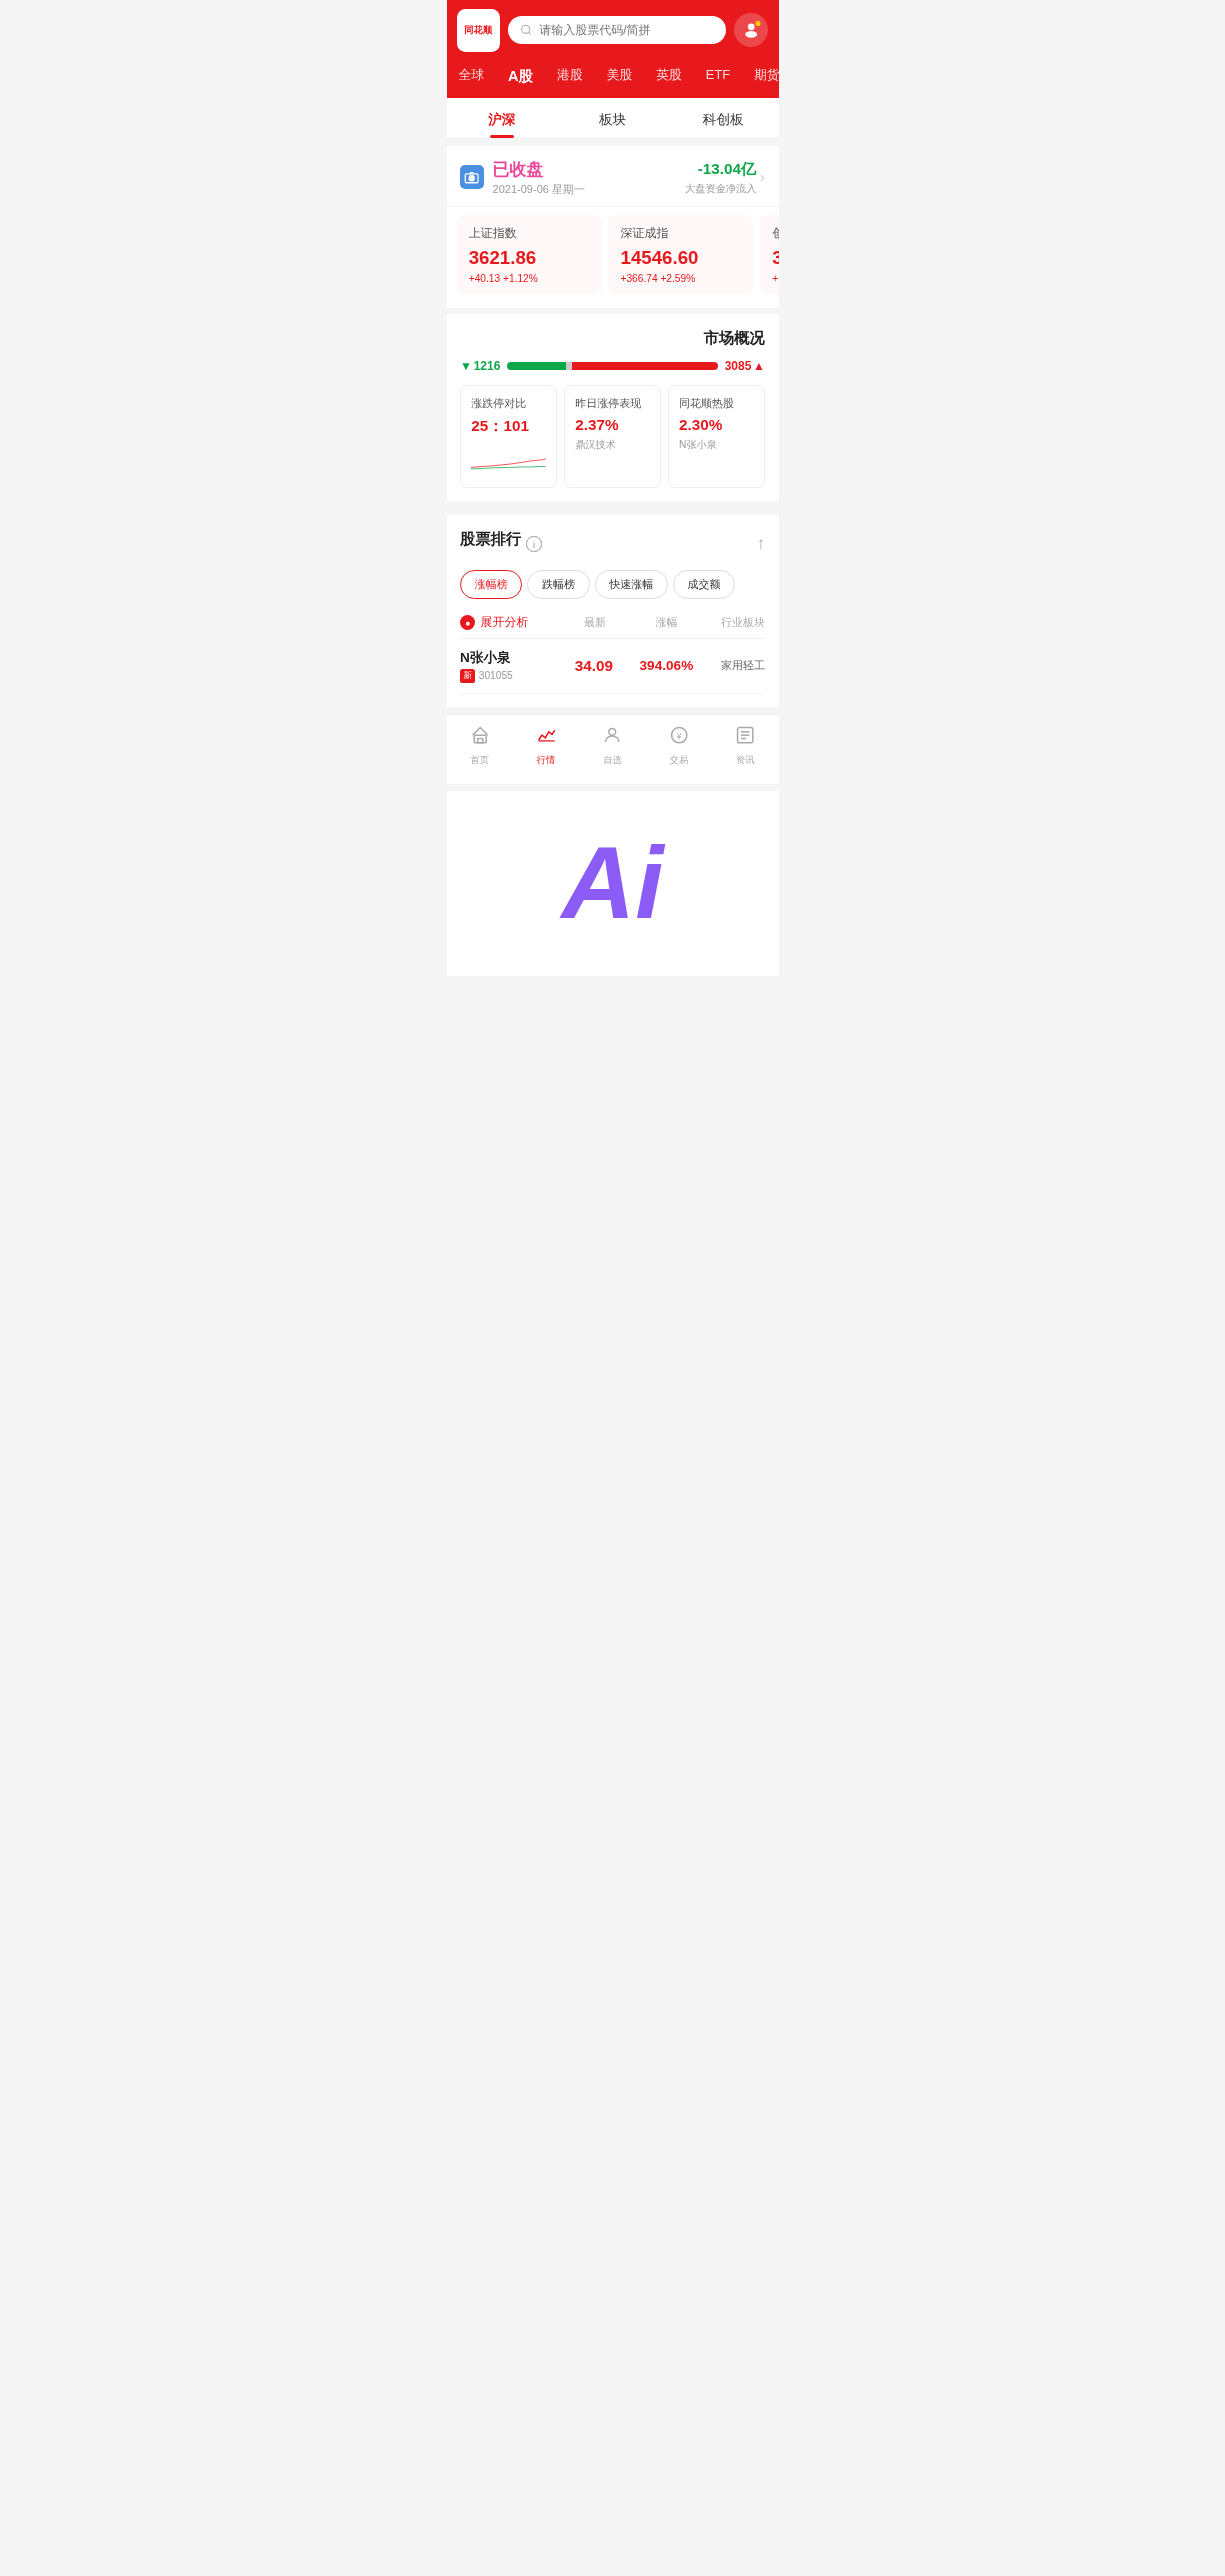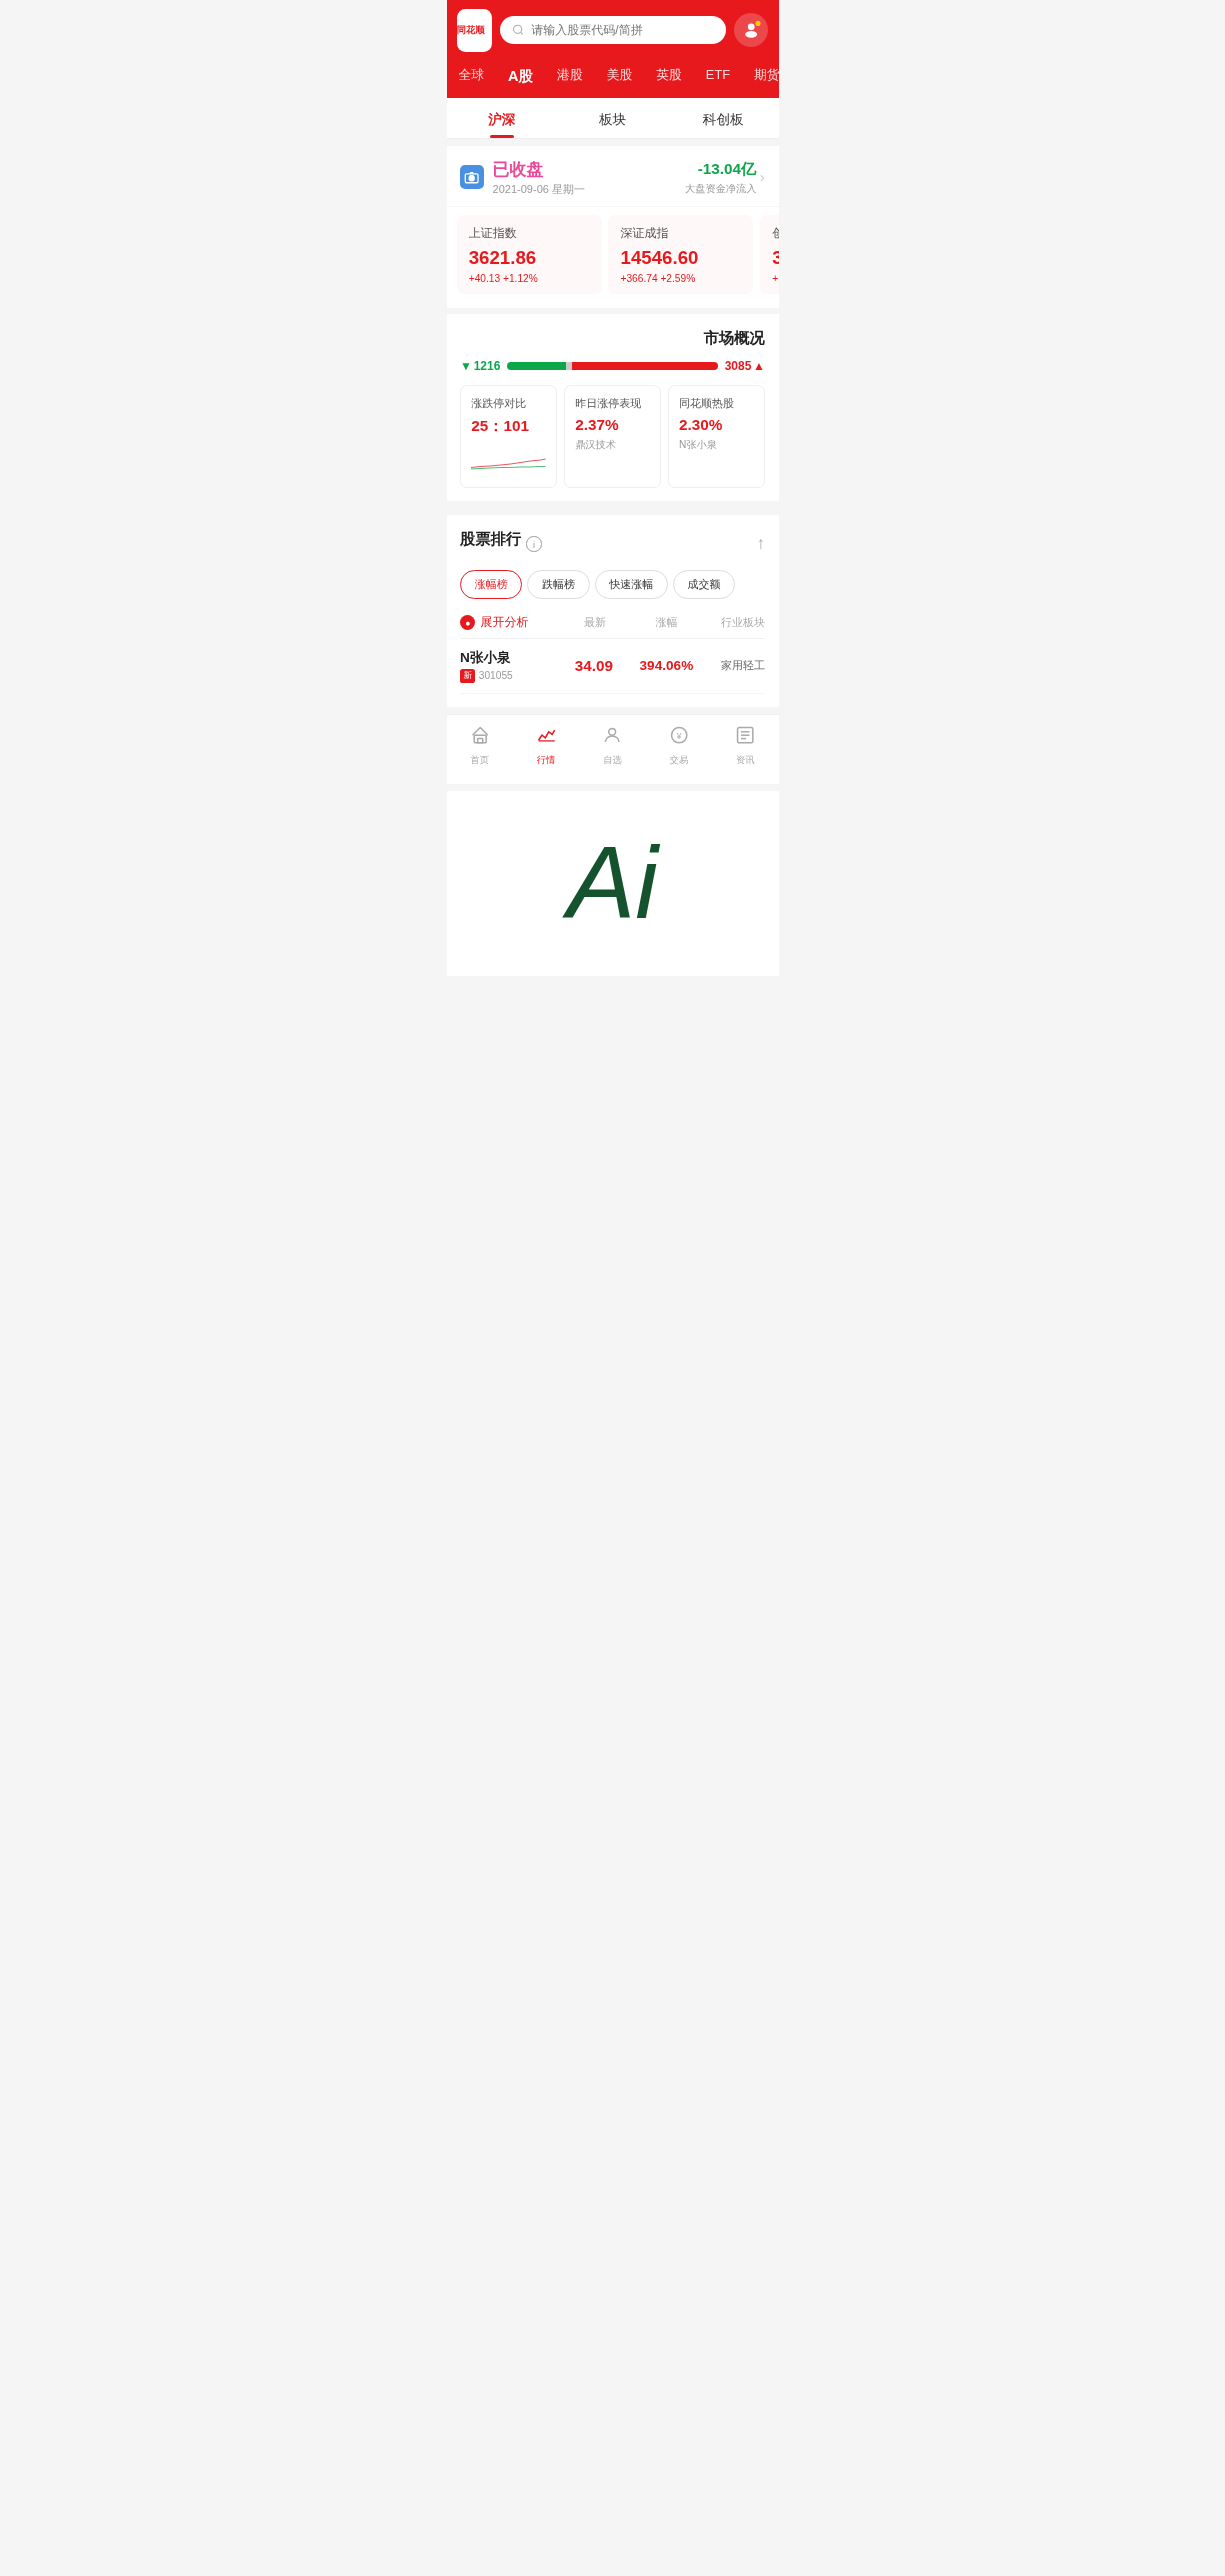--- a/index.html
+++ b/index.html
@@ -15,26 +15,27 @@
 
     
     .header {
       background: #e8191d;
       padding: 8.5px 10.2px;
       display: flex;
       align-items: center;
       gap: 8.5px;
     }
     .logo {
-      width: 35px;
+      width: 43px;
       height: 43px;
       background: white;
       border-radius: 8.5px;
       display: flex;
       align-items: center;
+      justify-content: center;
       font-size: 8.5px;
       font-weight: bold;
       color: #e8191d;
       flex-shrink: 0;
     }
     .logo-text {
       font-size: 9.4px;
       font-weight: bold;
       color: #e8191d;
       line-height: 1.2;
@@ -496,23 +497,23 @@
     .ai-section {
       background: white;
       margin-top: 6.8px;
       padding: 34px 13.6px;
       display: flex;
       align-items: center;
       justify-content: center;
     }
     .ai-logo-big {
       font-size: 102px;
-      font-weight: normal;
+      font-weight: bold;
       font-style: italic;
-      color: #14532d;
+      color: #8b5cf6;
       text-align: left;
     }
   </style>
 </head>
 <body>
 
 <div class="header">
   <div class="logo">
     <div class="logo-text">同花顺</div>
   </div>

